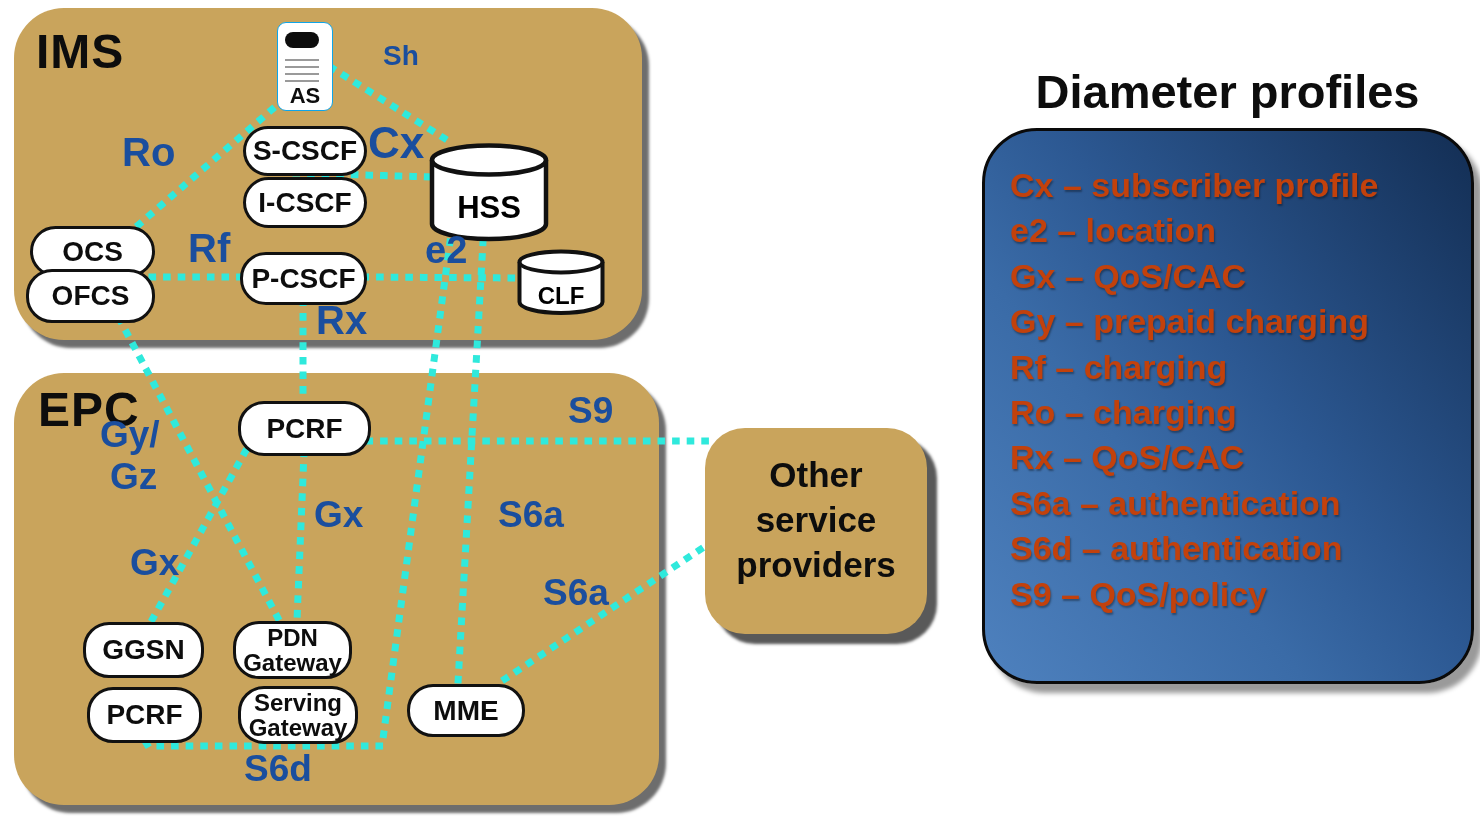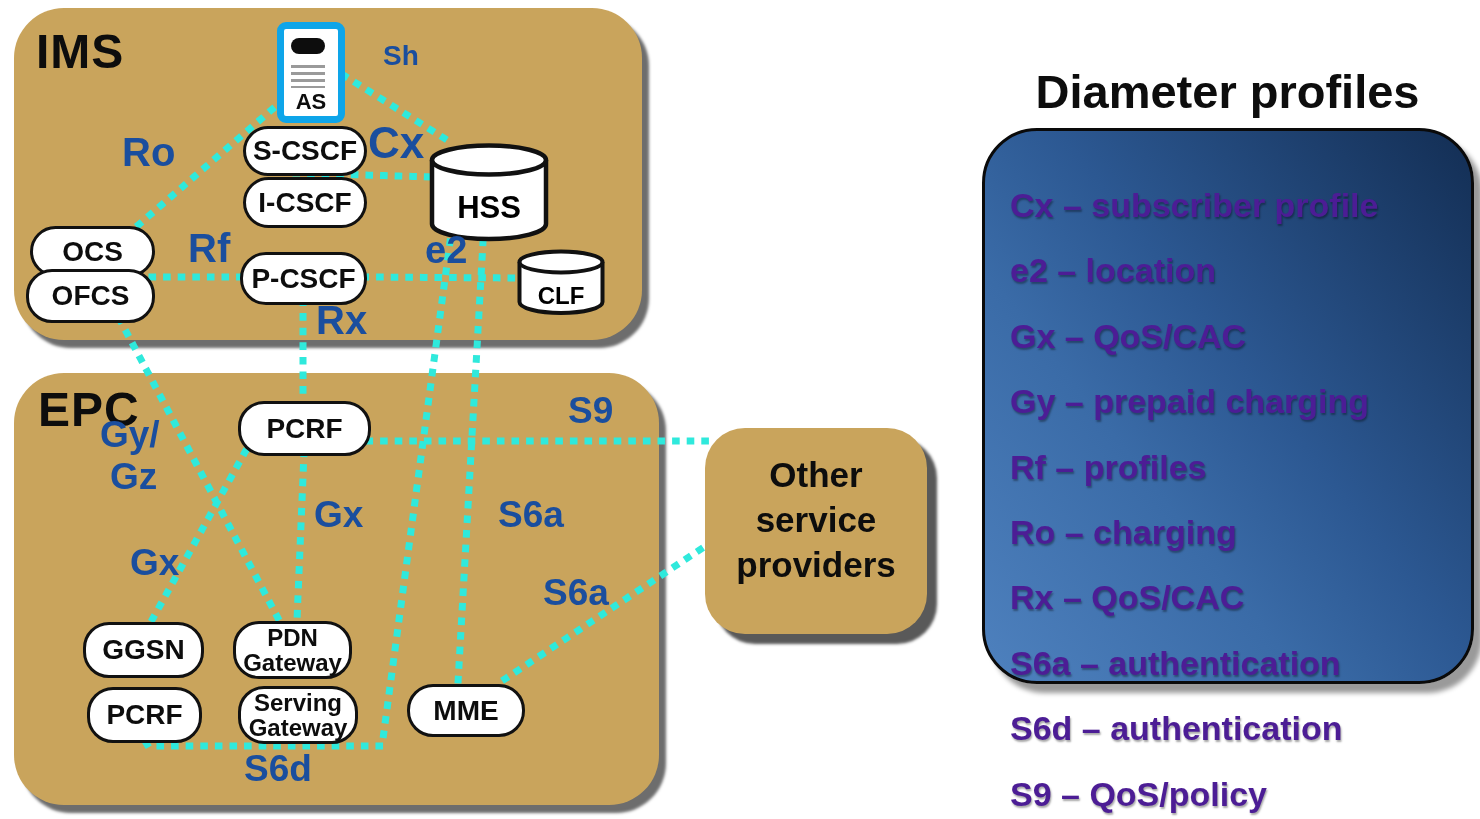--- a/index.html
+++ b/index.html
@@ -44,41 +44,41 @@
   
   .cyl{position:absolute;}
   .cyl .cyl-label{position:absolute;left:0;width:100%;text-align:center;color:#000000;}
   #n-hss{left:428px;top:142px;width:122px;height:100px;}
   #n-hss .cyl-label{top:48px;font-size:31px;}
   #n-clf{left:516px;top:248px;width:90px;height:68px;}
   #n-clf .cyl-label{top:34px;font-size:24px;}
 
   
   #n-as{position:absolute;left:277px;top:22px;width:54px;height:87px;background:#fff;
-        border:7px solid #0ea5e9;border-radius:9px;}
+        border:1px solid #0ea5e9;border-radius:9px;}
   #n-as .as-bar{position:absolute;left:7px;top:9px;width:34px;height:16px;
                 background:#0d0d0d;border-radius:8px;}
   #n-as .as-lines{position:absolute;left:7px;top:36px;width:34px;height:23px;
                   background:repeating-linear-gradient(#9a9a9a 0 2.5px,transparent 2.5px 7px);}
   #n-as .as-label{position:absolute;left:0;bottom:1px;width:100%;text-align:center;
                   font-size:22px;color:#0d0d0d;}
 
   
   .elabel{position:absolute;color:#1A4E9E;font-size:37px;}
 
   
   #panel-title{position:absolute;left:975px;top:64px;width:505px;text-align:center;
                font-size:47px;color:#0d0d0d;}
   #panel{position:absolute;left:982px;top:128px;width:492px;height:556px;
          border:3px solid #0a0a0a;border-radius:55px;box-sizing:border-box;
          background:linear-gradient(52deg,#4E81BE 0%,#3A6BA7 35%,#2C5892 55%,#132E54 100%);
          box-shadow:8px 9px 5px #9a9a9a;}
   #panel-list{position:absolute;left:1010px;top:163px;width:450px;}
-  .panel-item{font-size:34px;line-height:45.4px;color:#4c1d95;
-              text-shadow:1px 2px 2px rgba(0,0,0,0.35);margin-top:20px;}
+  .panel-item{font-size:34px;line-height:45.4px;color:#c2410c;
+              text-shadow:1px 2px 2px rgba(0,0,0,0.35);}
 </style>
 </head>
 <body>
 
 <div id="stage">
 
   <div class="region" id="ims"></div>
   <div class="region" id="epc"></div>
   <div class="region" id="osp"></div>
 
@@ -154,21 +154,21 @@
   <div class="elabel" style="left:543px;top:572px;">S6a</div>
   <div class="elabel" style="left:244px;top:748px;">S6d</div>
 
   <div id="panel-title">Diameter profiles</div>
   <div id="panel"></div>
   <div id="panel-list">
       <div class="panel-item">Cx – subscriber profile</div>
       <div class="panel-item">e2 – location</div>
       <div class="panel-item">Gx – QoS/CAC</div>
       <div class="panel-item">Gy – prepaid charging</div>
-      <div class="panel-item">Rf – profiles</div>
+      <div class="panel-item">Rf – charging</div>
       <div class="panel-item">Ro – charging</div>
       <div class="panel-item">Rx – QoS/CAC</div>
       <div class="panel-item">S6a – authentication</div>
       <div class="panel-item">S6d – authentication</div>
       <div class="panel-item">S9 – QoS/policy</div>
     </div>
 
 </div>
 
 </body></html>

